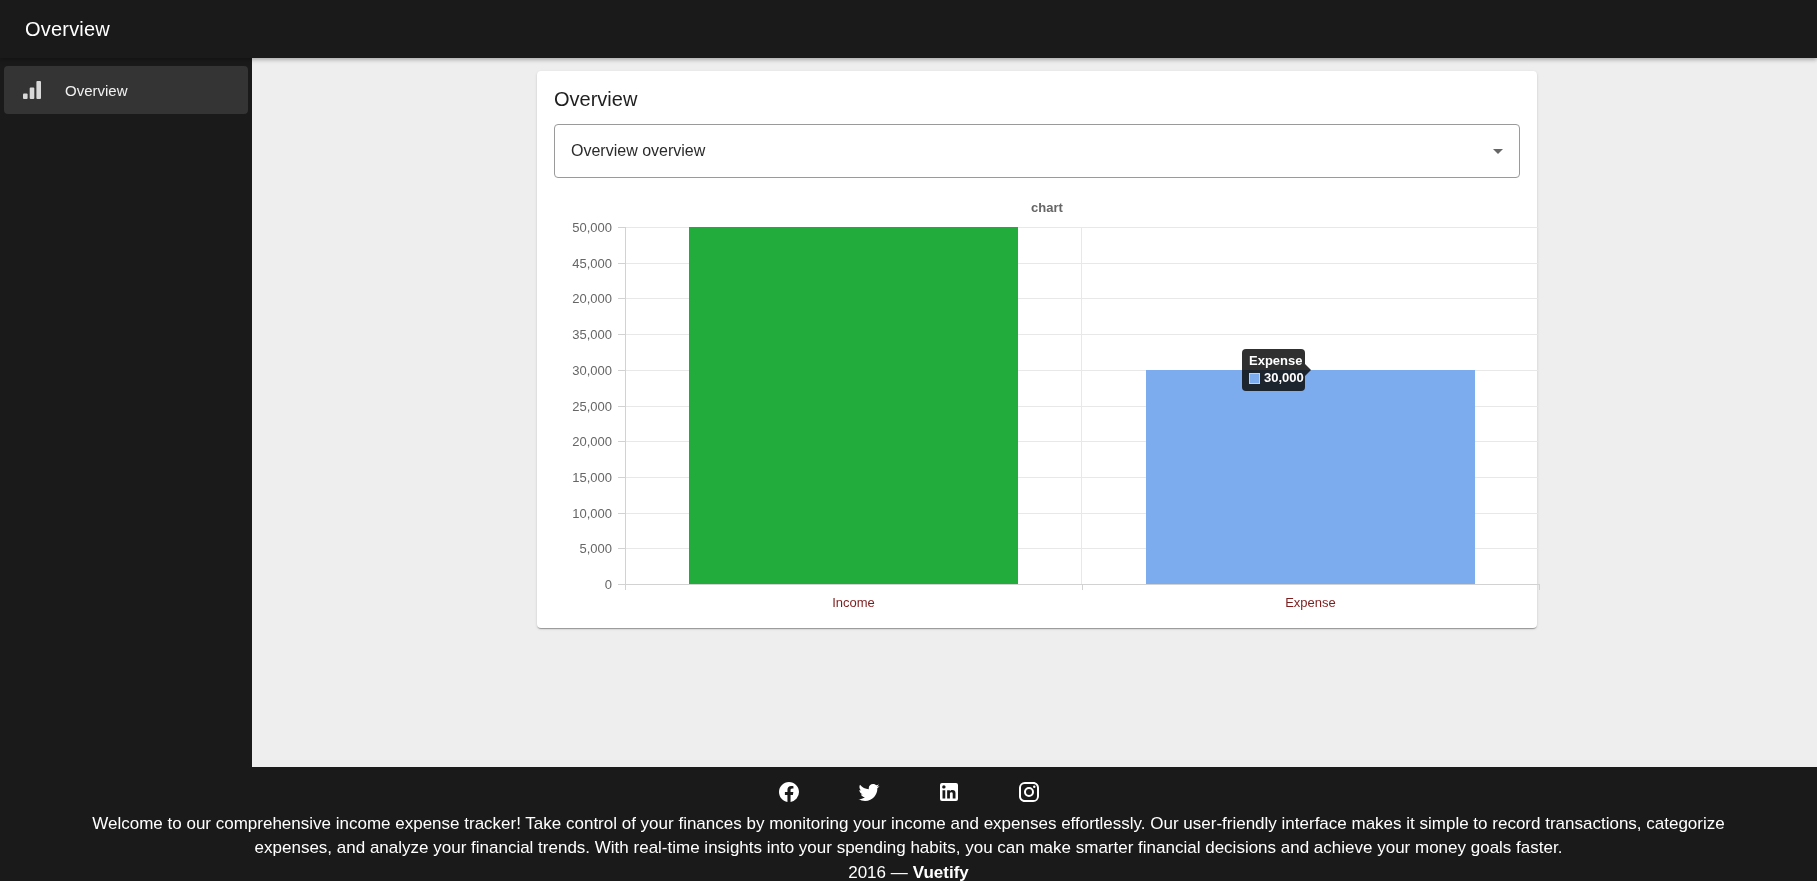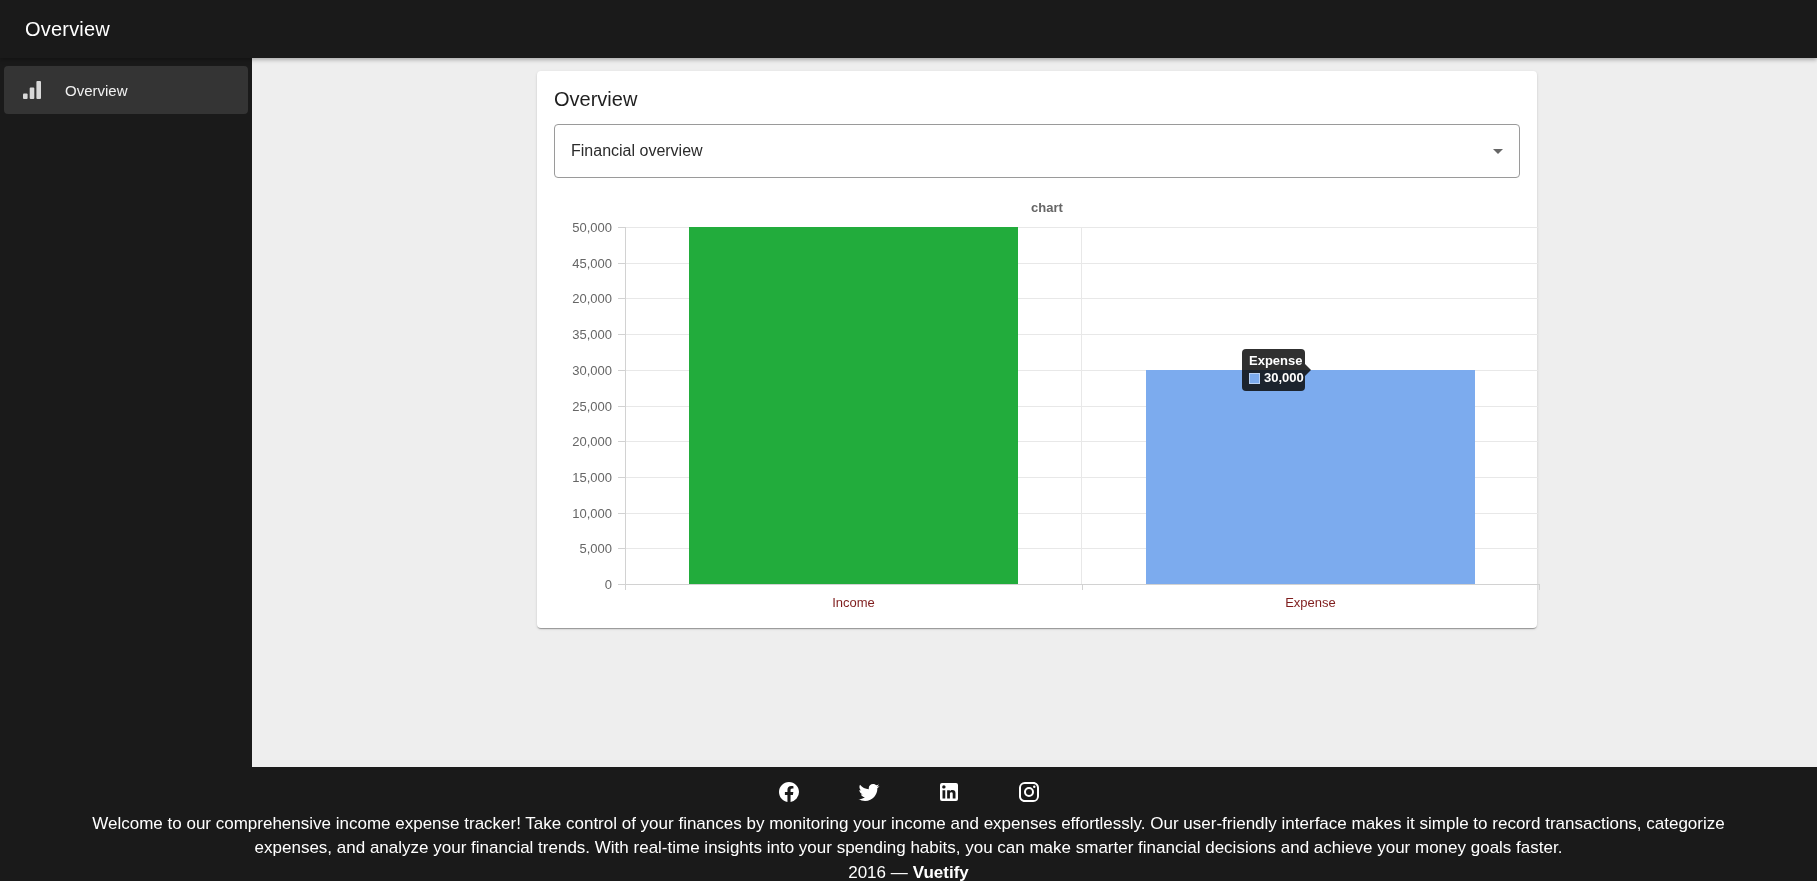--- a/index.html
+++ b/index.html
@@ -73,21 +73,21 @@
         </svg>
       <span class="nav-label">Overview</span>
     </div>
   </nav>
 
   <main class="main">
     <section class="card">
       <div class="card-title">Overview</div>
 
       <div class="select">
-        <span class="select-value">Financial overview</span>
+        <span class="select-value">Overview overview</span>
         <span class="select-arrow"></span>
       </div>
 
       <div class="chart">
         <div class="chart-title">chart</div>
         <div class="plot">
           <div class="tooltip">
             <div class="tt-title">Expense</div>
             <div class="tt-row">
               <span class="tt-swatch" style="background: rgb(124, 171, 238);"></span>

